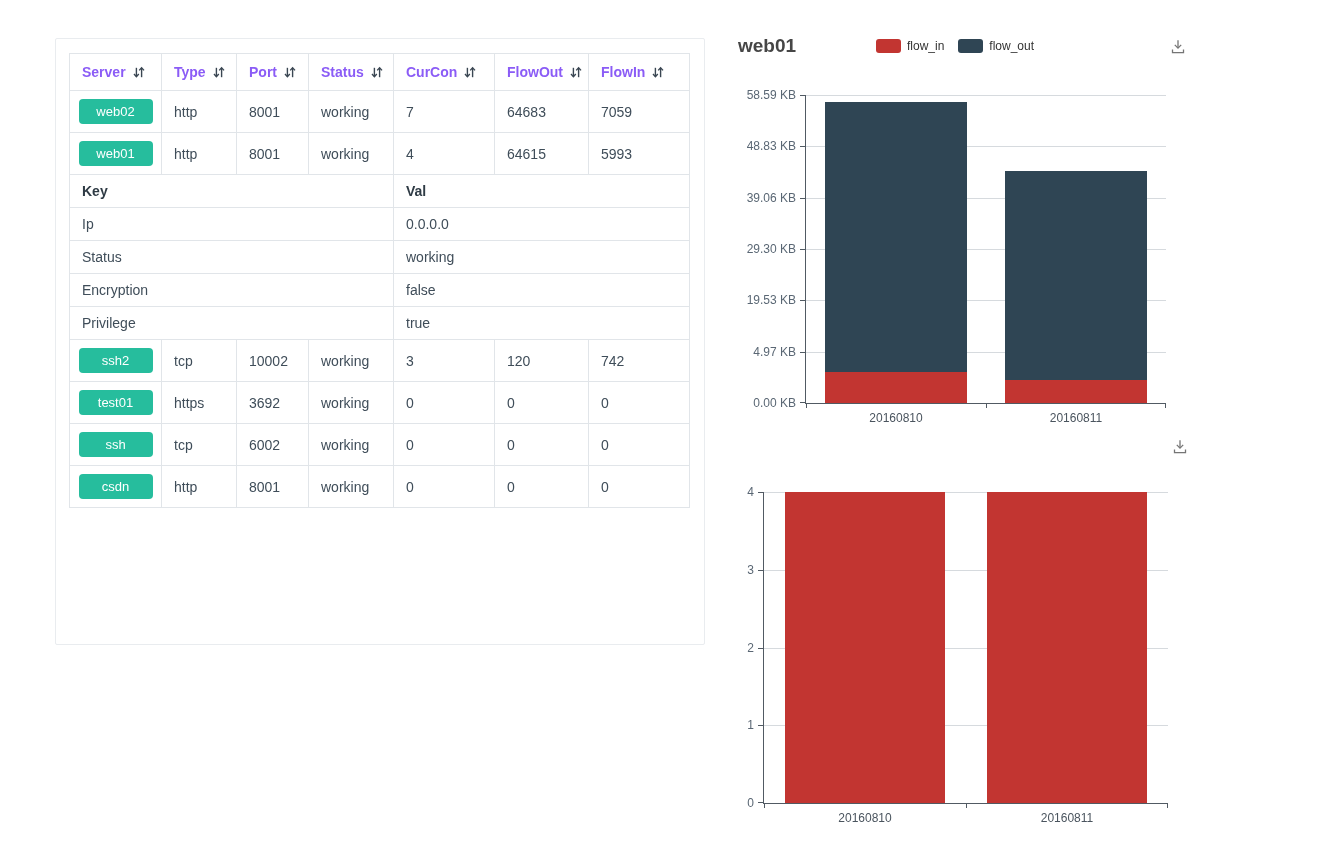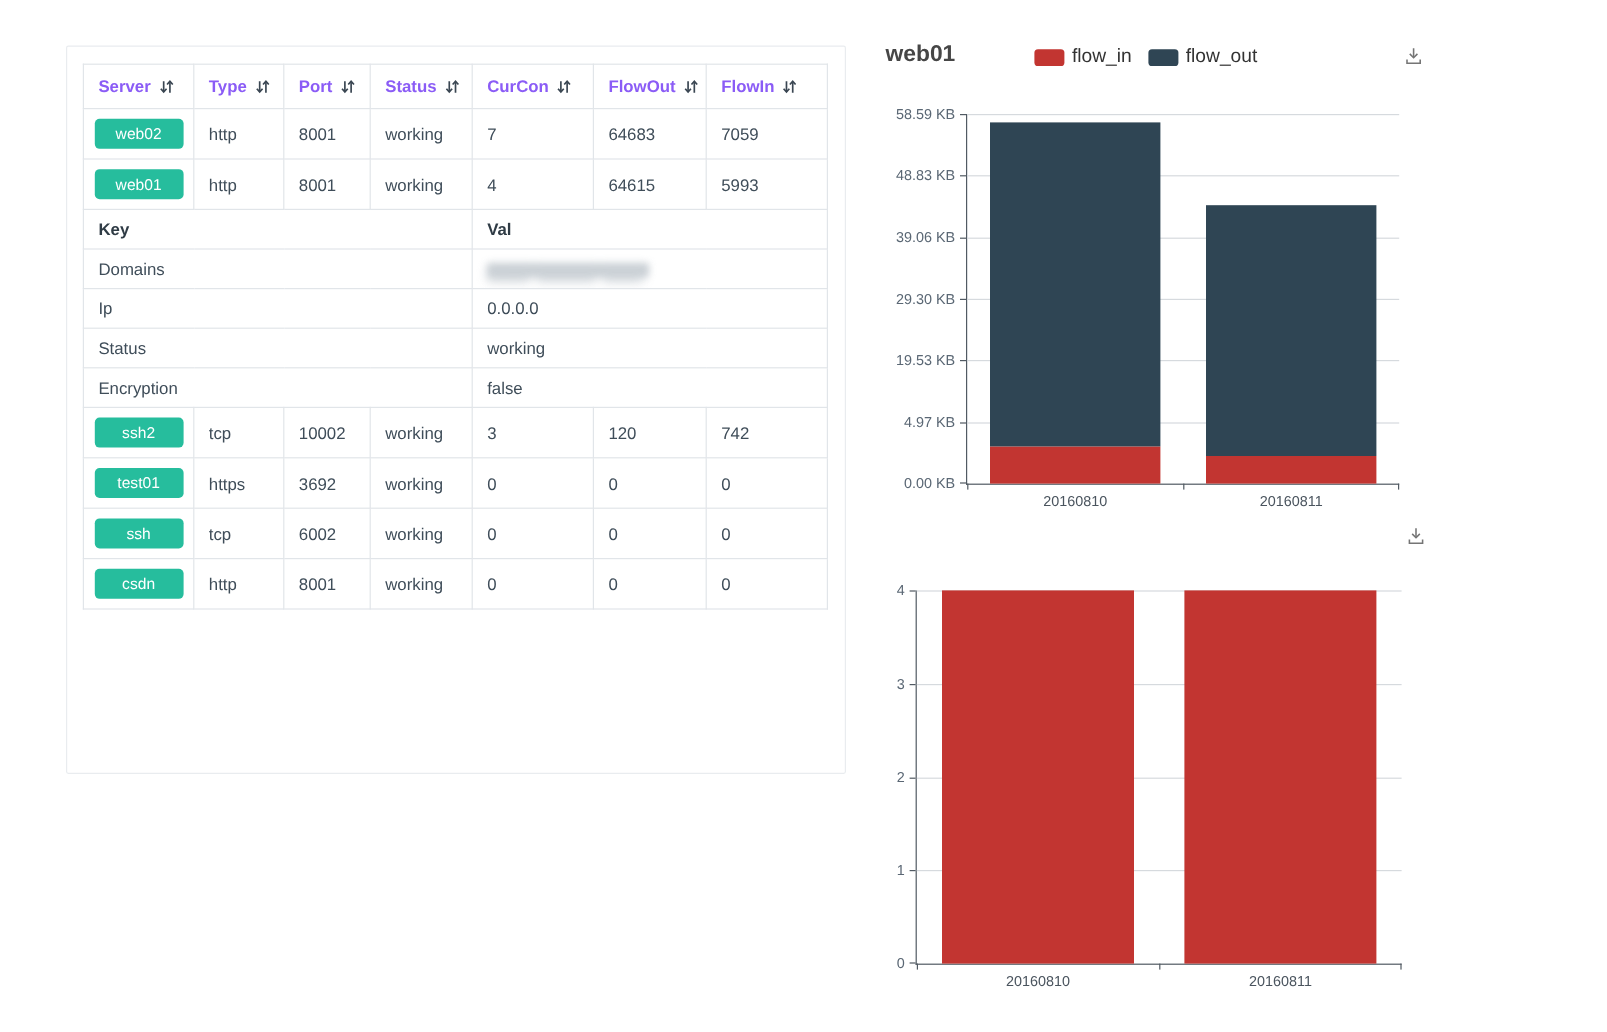--- a/index.html
+++ b/index.html
@@ -48,21 +48,21 @@
   #chart1 .plot{left:85px;top:70px;width:360px;height:308px;}
   #chart2 .plot{left:45px;top:67px;width:404px;height:311px;}
 
   .chart-title{
     position:absolute;left:18px;top:10px;font-size:19px;font-weight:bold;color:#464646;
   }
   .legend{
     position:absolute;top:14px;left:0;right:0;display:flex;
     justify-content:center;align-items:center;gap:14px;
   }
-  .legend-item{display:flex;align-items:center;gap:6px;font-size:16px;color:#333;cursor:pointer;}
+  .legend-item{display:flex;align-items:center;gap:6px;font-size:12px;color:#333;cursor:pointer;}
   .swatch{width:25px;height:14px;border-radius:3px;}
   .download{position:absolute;right:2px;top:12px;cursor:pointer;line-height:0;}
 
   .plot{
     position:absolute;
     border-left:1px solid #515a63;border-bottom:1px solid #515a63;
   }
   .gridline{position:absolute;left:0;right:0;height:1px;background:#d6dade;}
   .ylabel{
     position:absolute;right:calc(100% + 10px);font-size:12px;color:#5a6774;
@@ -154,34 +154,34 @@
             <td>working</td>
             <td>4</td>
             <td>64615</td>
             <td>5993</td>
           </tr>
           <tr>
             <td class="kv-head" colspan="4">Key</td>
             <td class="kv-head" colspan="3">Val</td>
           </tr>
           <tr>
-            <td colspan="4">Domains</td>
-            <td colspan="3" class="redacted"><span><span class="b1"></span><span class="b2"></span><span class="b3"></span></span></td>
-          </tr>
-          <tr>
             <td colspan="4">Ip</td>
             <td colspan="3">0.0.0.0</td>
           </tr>
           <tr>
             <td colspan="4">Status</td>
             <td colspan="3">working</td>
           </tr>
           <tr>
             <td colspan="4">Encryption</td>
             <td colspan="3">false</td>
+          </tr>
+          <tr>
+            <td colspan="4">Privilege</td>
+            <td colspan="3">true</td>
           </tr>
           <tr>
             <td class="btn-cell"><button class="server-btn">ssh2</button></td>
             <td>tcp</td>
             <td>10002</td>
             <td>working</td>
             <td>3</td>
             <td>120</td>
             <td>742</td>
           </tr>

